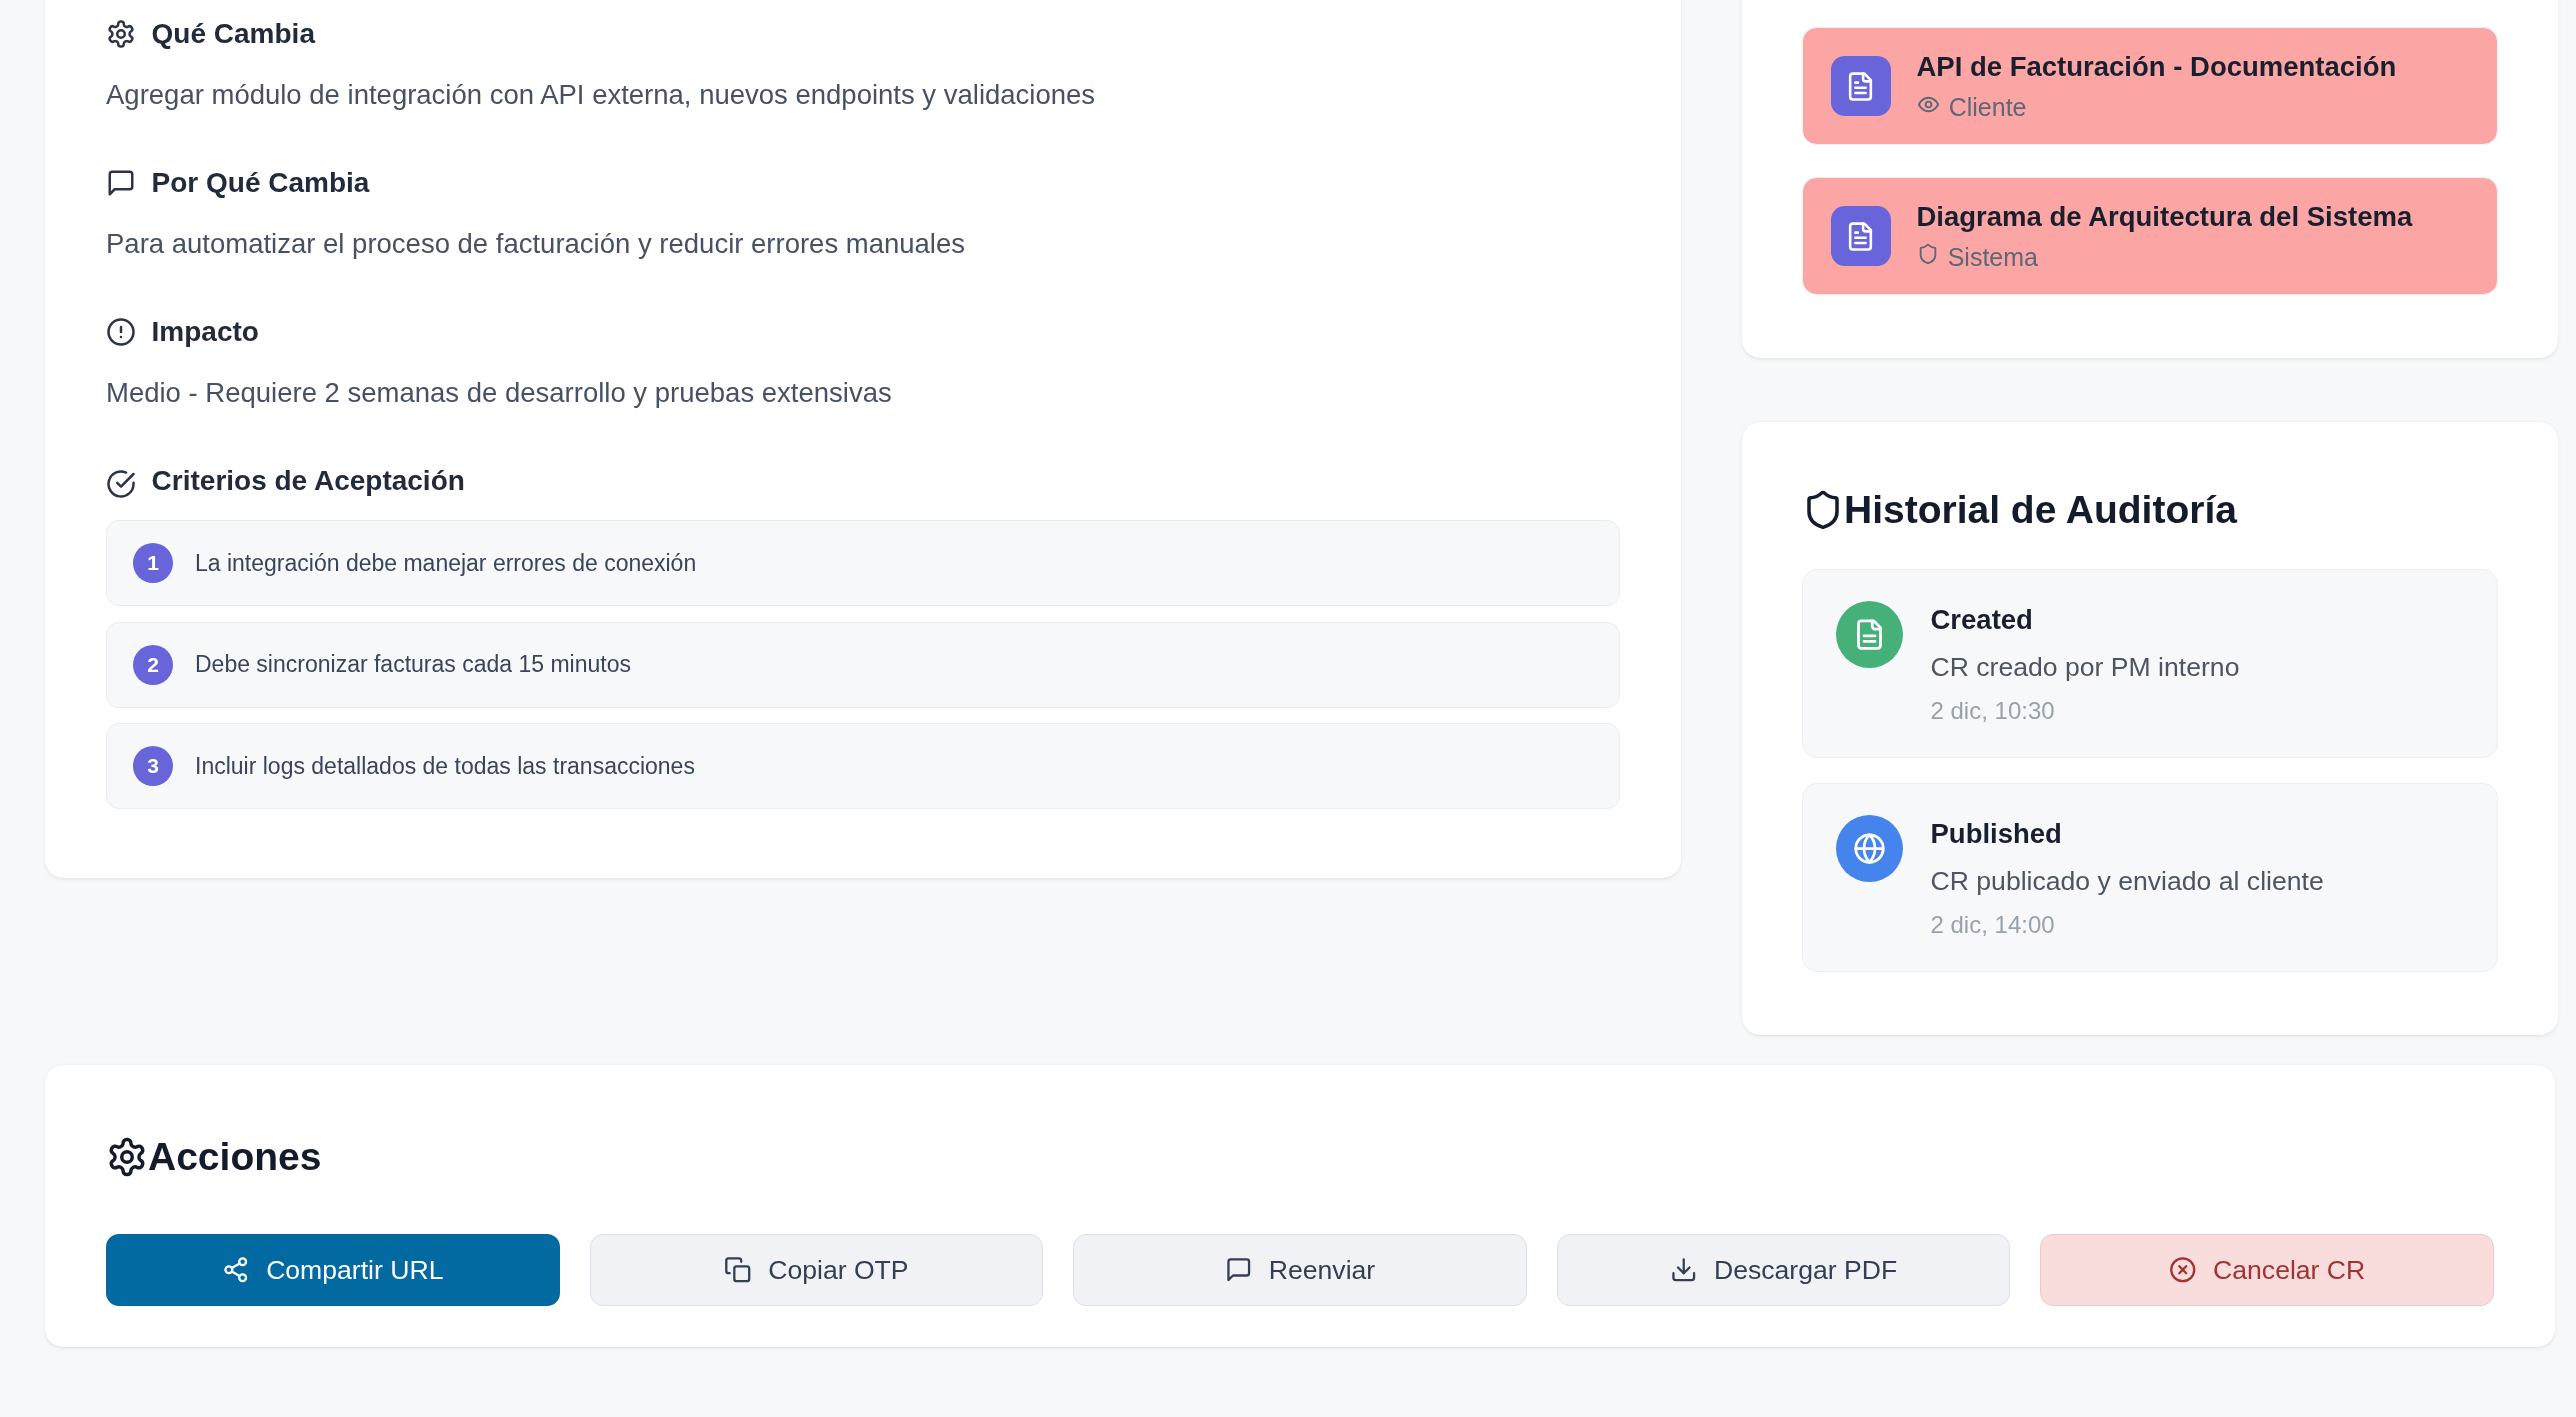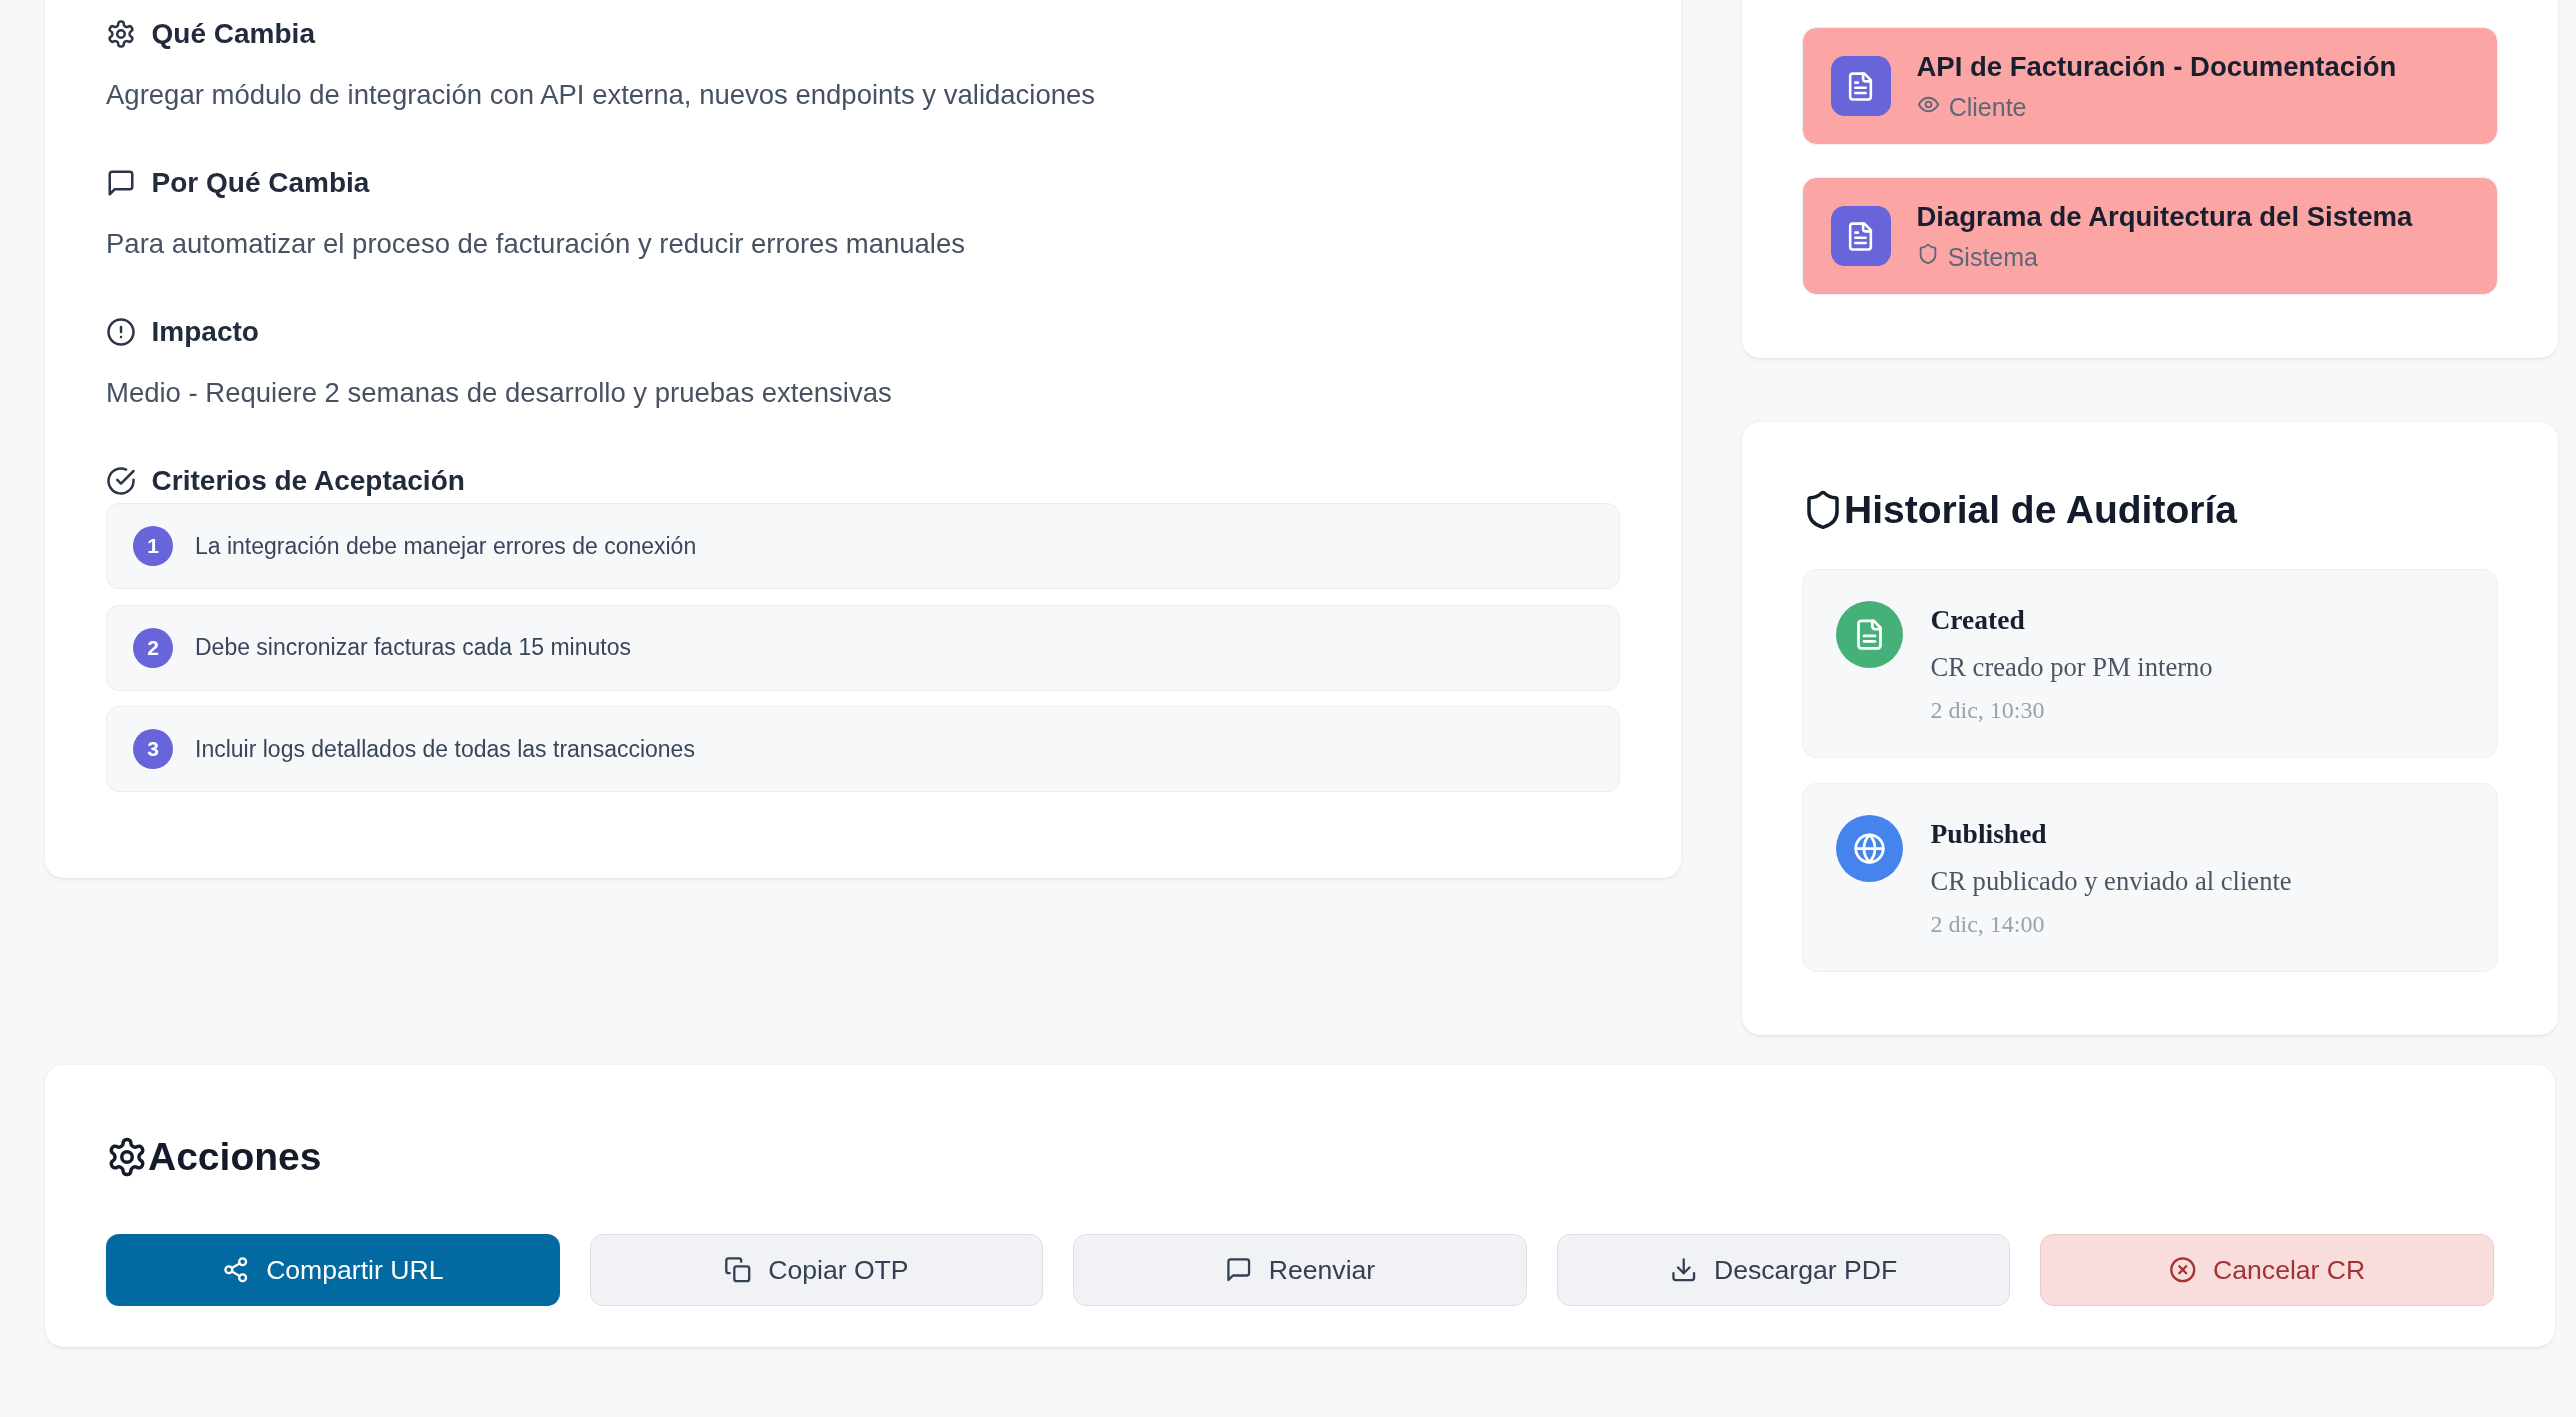--- a/index.html
+++ b/index.html
@@ -24,21 +24,21 @@
   .section-heading {
     display: flex; align-items: center; gap: 15.6px;
     font-size: 28px; font-weight: 700; color: #222b3c; line-height: 37px;
     margin: 0 0 24px 0;
   }
   .section-heading svg { color: #2b3547; }
   .section-body {
     font-size: 27.5px; font-weight: 400; color: #465264; line-height: 37px;
     margin: 0 0 51px 0;
   }
-  .criteria-heading { margin-bottom: 4px; }
+  .criteria-heading { margin-bottom: 21px; align-items: flex-end; }
   .criteria-item {
     height: 86px; border-radius: 13px;
     background: #f7f8fa; border: 0.9px solid #e9ecf0;
     display: flex; align-items: center; gap: 22px;
     padding: 0 26px; margin-bottom: 15.6px;
   }
   .criteria-badge {
     width: 40px; height: 40px; border-radius: 50%;
     background: #6765d9; color: #ffffff;
     font-size: 21px; font-weight: 700;
@@ -72,21 +72,20 @@
   .big-heading {
     display: flex; align-items: center; 
     font-size: 39px; font-weight: 700; color: #141c2c; line-height: 48px;
   }
   #audit-card .big-heading { margin-bottom: 35px; }
   .audit-entry {
     border-radius: 14.7px;
     background: #f7f8fa; border: 0.9px solid #edeff3;
     padding: 31px 33px; display: flex; gap: 27.5px;
     margin-bottom: 25px;
-    font-family: Liberation Serif, serif;
   }
   .audit-icon {
     width: 67px; height: 67px; border-radius: 50%;
     display: flex; align-items: center; justify-content: center;
     color: #ffffff;
   }
   .audit-icon.green { background: #45b179; }
   .audit-icon.blue  { background: #4584ec; }
   .audit-title { font-size: 27.5px; font-weight: 700; color: #18202f; line-height: 37px; }
   .audit-desc  { font-size: 26.6px; color: #4b5563; line-height: 37px; margin-top: 11px; }

